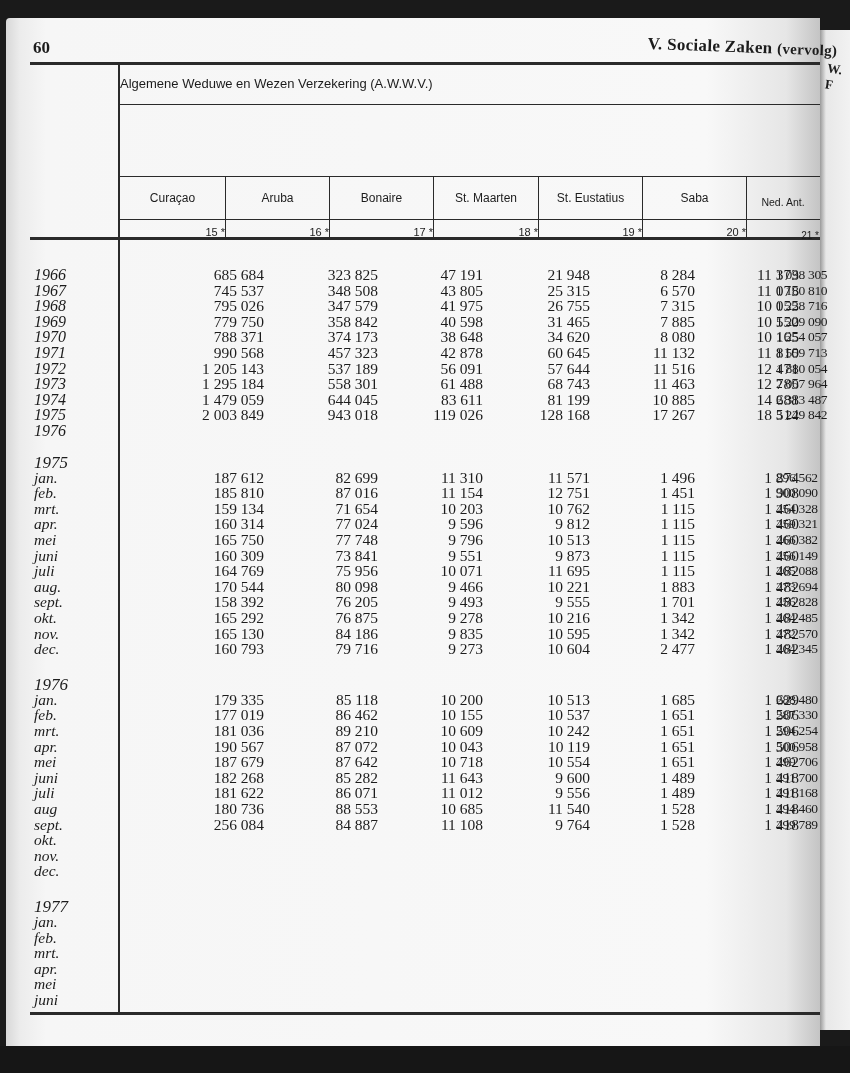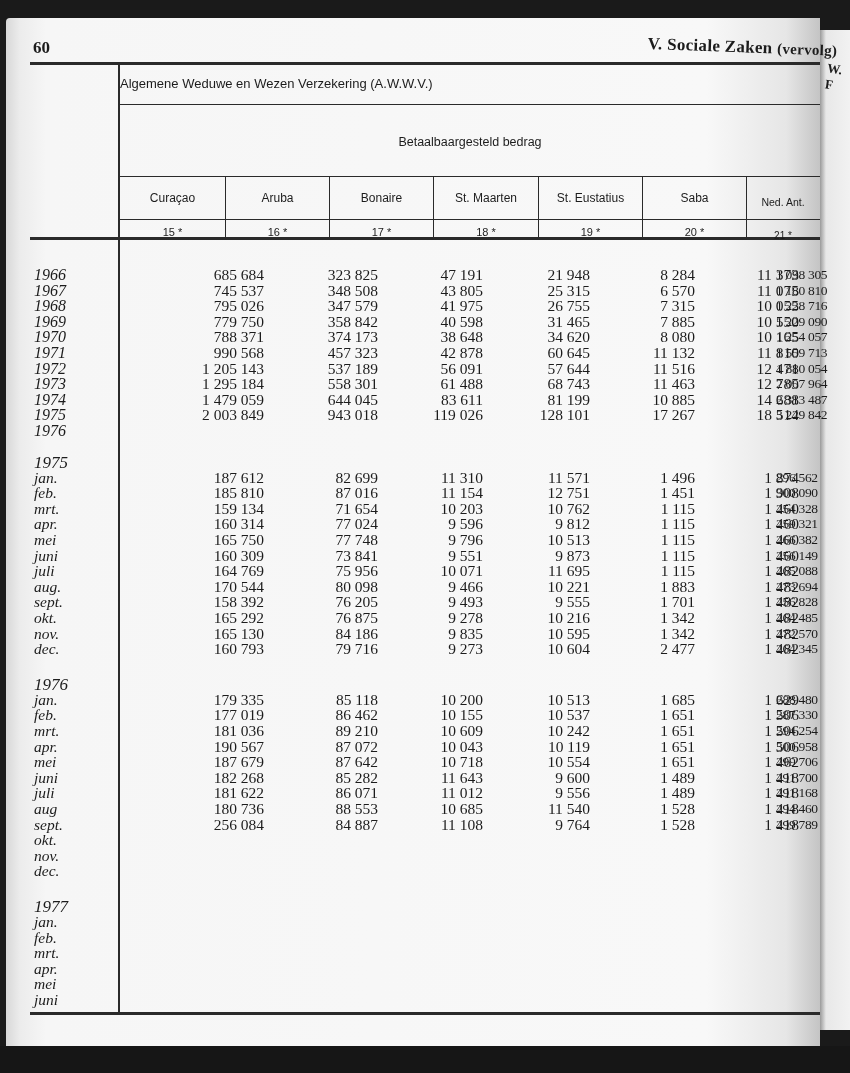--- a/index.html
+++ b/index.html
@@ -44,21 +44,21 @@
       font-size: 13px;
     }
     .subtitle {
       position: absolute; left: 120px; top: 134px; width: 700px; text-align: center;
       font-size: 12.5px; line-height: 16px;
     }
     .colhead {
       position: absolute; top: 191px; text-align: center; font-size: 12px;
     }
     .colnum {
-      position: absolute; top: 226px; text-align: center; font-size: 11px;
+      position: absolute; top: 226px; text-align: right; font-size: 11px;
     }
     .row {
       position: absolute; left: 34px; height: 15px; width: 800px;
       font-size: 15.5px; line-height: 15px;
     }
     .row .lbl { position: absolute; left: 0; font-style: italic; }
     .row .lbl.year { font-size: 16px; }
     .row .lbl.month { }
     .row .v { position: absolute; text-align: right; white-space: nowrap; }
     .v.c0 { right: 570px; }
@@ -95,21 +95,20 @@
 <div class="vline thick" style="left:118px; top:62px; height:952px;"></div>
 <div class="vline" style="left:225px; top:176px; height:62px;"></div>
 <div class="vline" style="left:329px; top:176px; height:62px;"></div>
 <div class="vline" style="left:433px; top:176px; height:62px;"></div>
 <div class="vline" style="left:538px; top:176px; height:62px;"></div>
 <div class="vline" style="left:642px; top:176px; height:62px;"></div>
 <div class="vline" style="left:746px; top:176px; height:62px;"></div>
 
 <div class="title-cell sans">Algemene Weduwe en Wezen Verzekering (A.W.W.V.)</div>
 <div class="subtitle sans">
-  <div>Betaalbaargesteld bedrag</div>
 </div>
 
 <div class="colhead sans" style="left:120px; width:105px;">Curaçao</div>
 <div class="colhead sans" style="left:226px; width:103px;">Aruba</div>
 <div class="colhead sans" style="left:330px; width:103px;">Bonaire</div>
 <div class="colhead sans" style="left:434px; width:104px;">St. Maarten</div>
 <div class="colhead sans" style="left:539px; width:103px;">St. Eustatius</div>
 <div class="colhead sans" style="left:643px; width:103px;">Saba</div>
 <div class="colhead sans" style="left:747px; width:72px; font-size:10.5px; top:196px;">Ned. Ant.</div>
 
@@ -210,21 +209,21 @@
       <div class="v c3">81 199</div>
       <div class="v c4">10 885</div>
       <div class="v c5">14 688</div>
       <div class="v c6">2 313 487</div>
     </div>
     <div class="row" style="top: 407.4px;">
       <div class="lbl year">1975</div>
       <div class="v c0">2 003 849</div>
       <div class="v c1">943 018</div>
       <div class="v c2">119 026</div>
-      <div class="v c3">128 101</div>
+      <div class="v c3">128 168</div>
       <div class="v c4">17 267</div>
       <div class="v c5">18 514</div>
       <div class="v c6">3 229 842</div>
     </div>
     <div class="row" style="top: 423px;">
       <div class="lbl year">1976</div>
       <div class="v c0"></div>
       <div class="v c1"></div>
       <div class="v c2"></div>
       <div class="v c3"></div>

